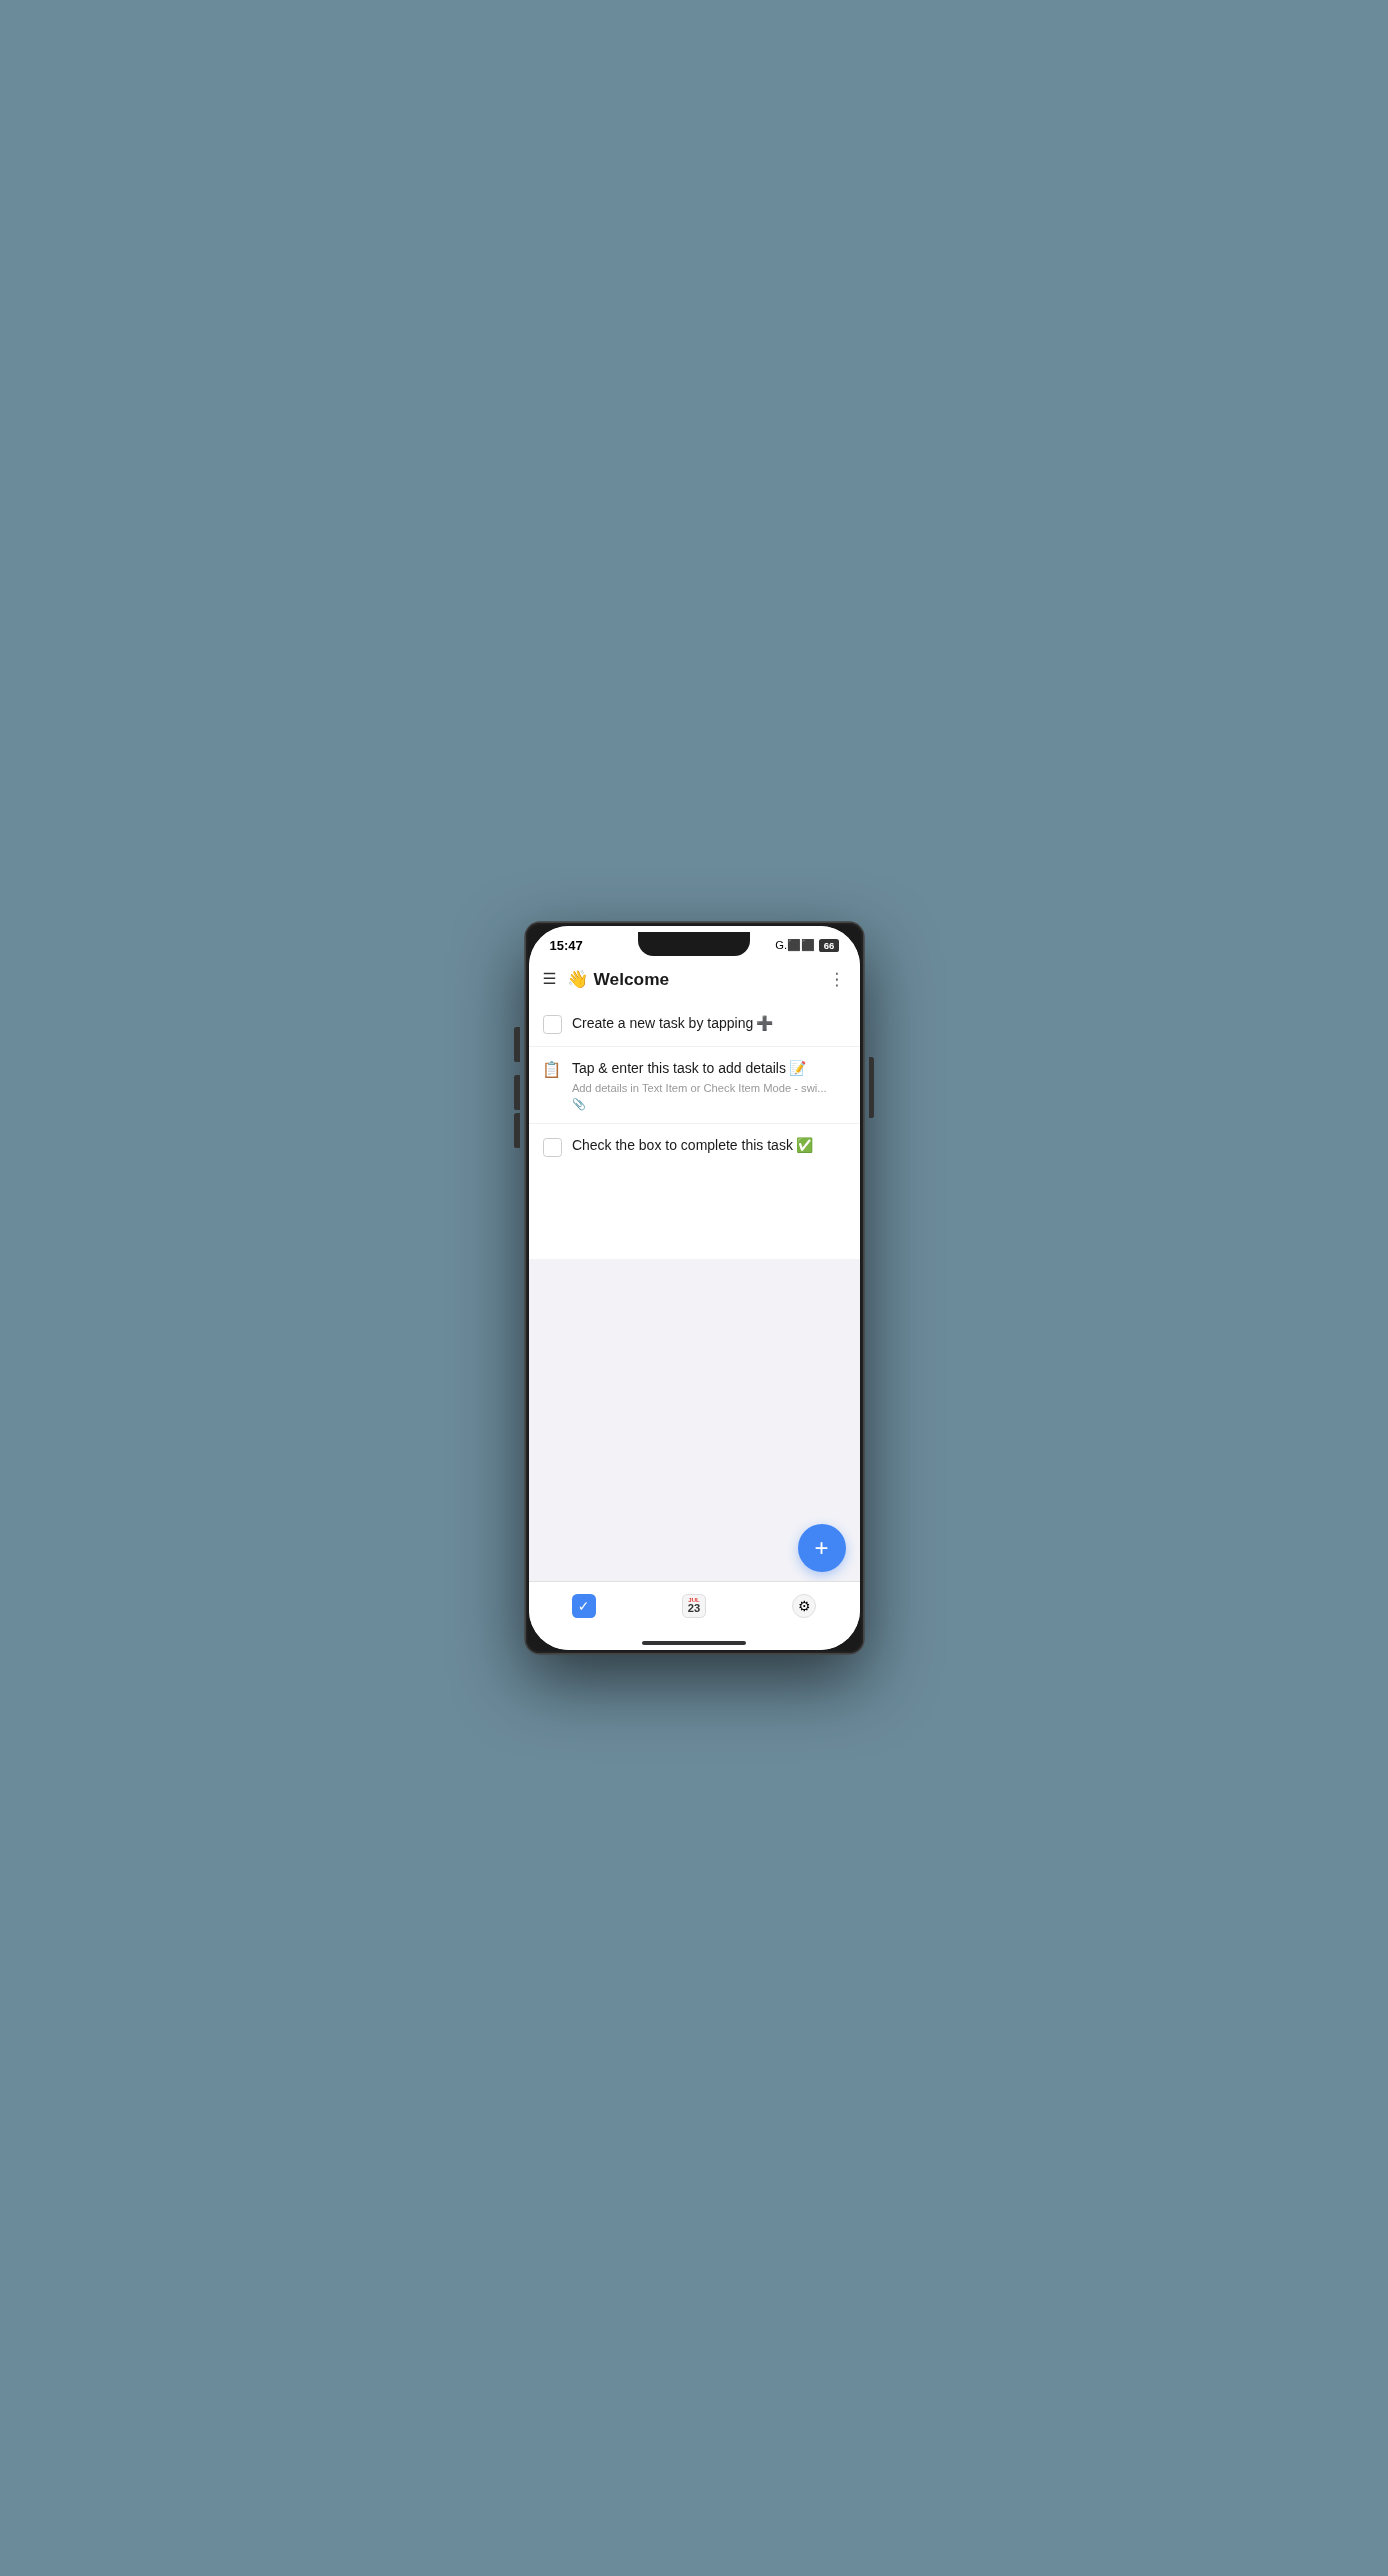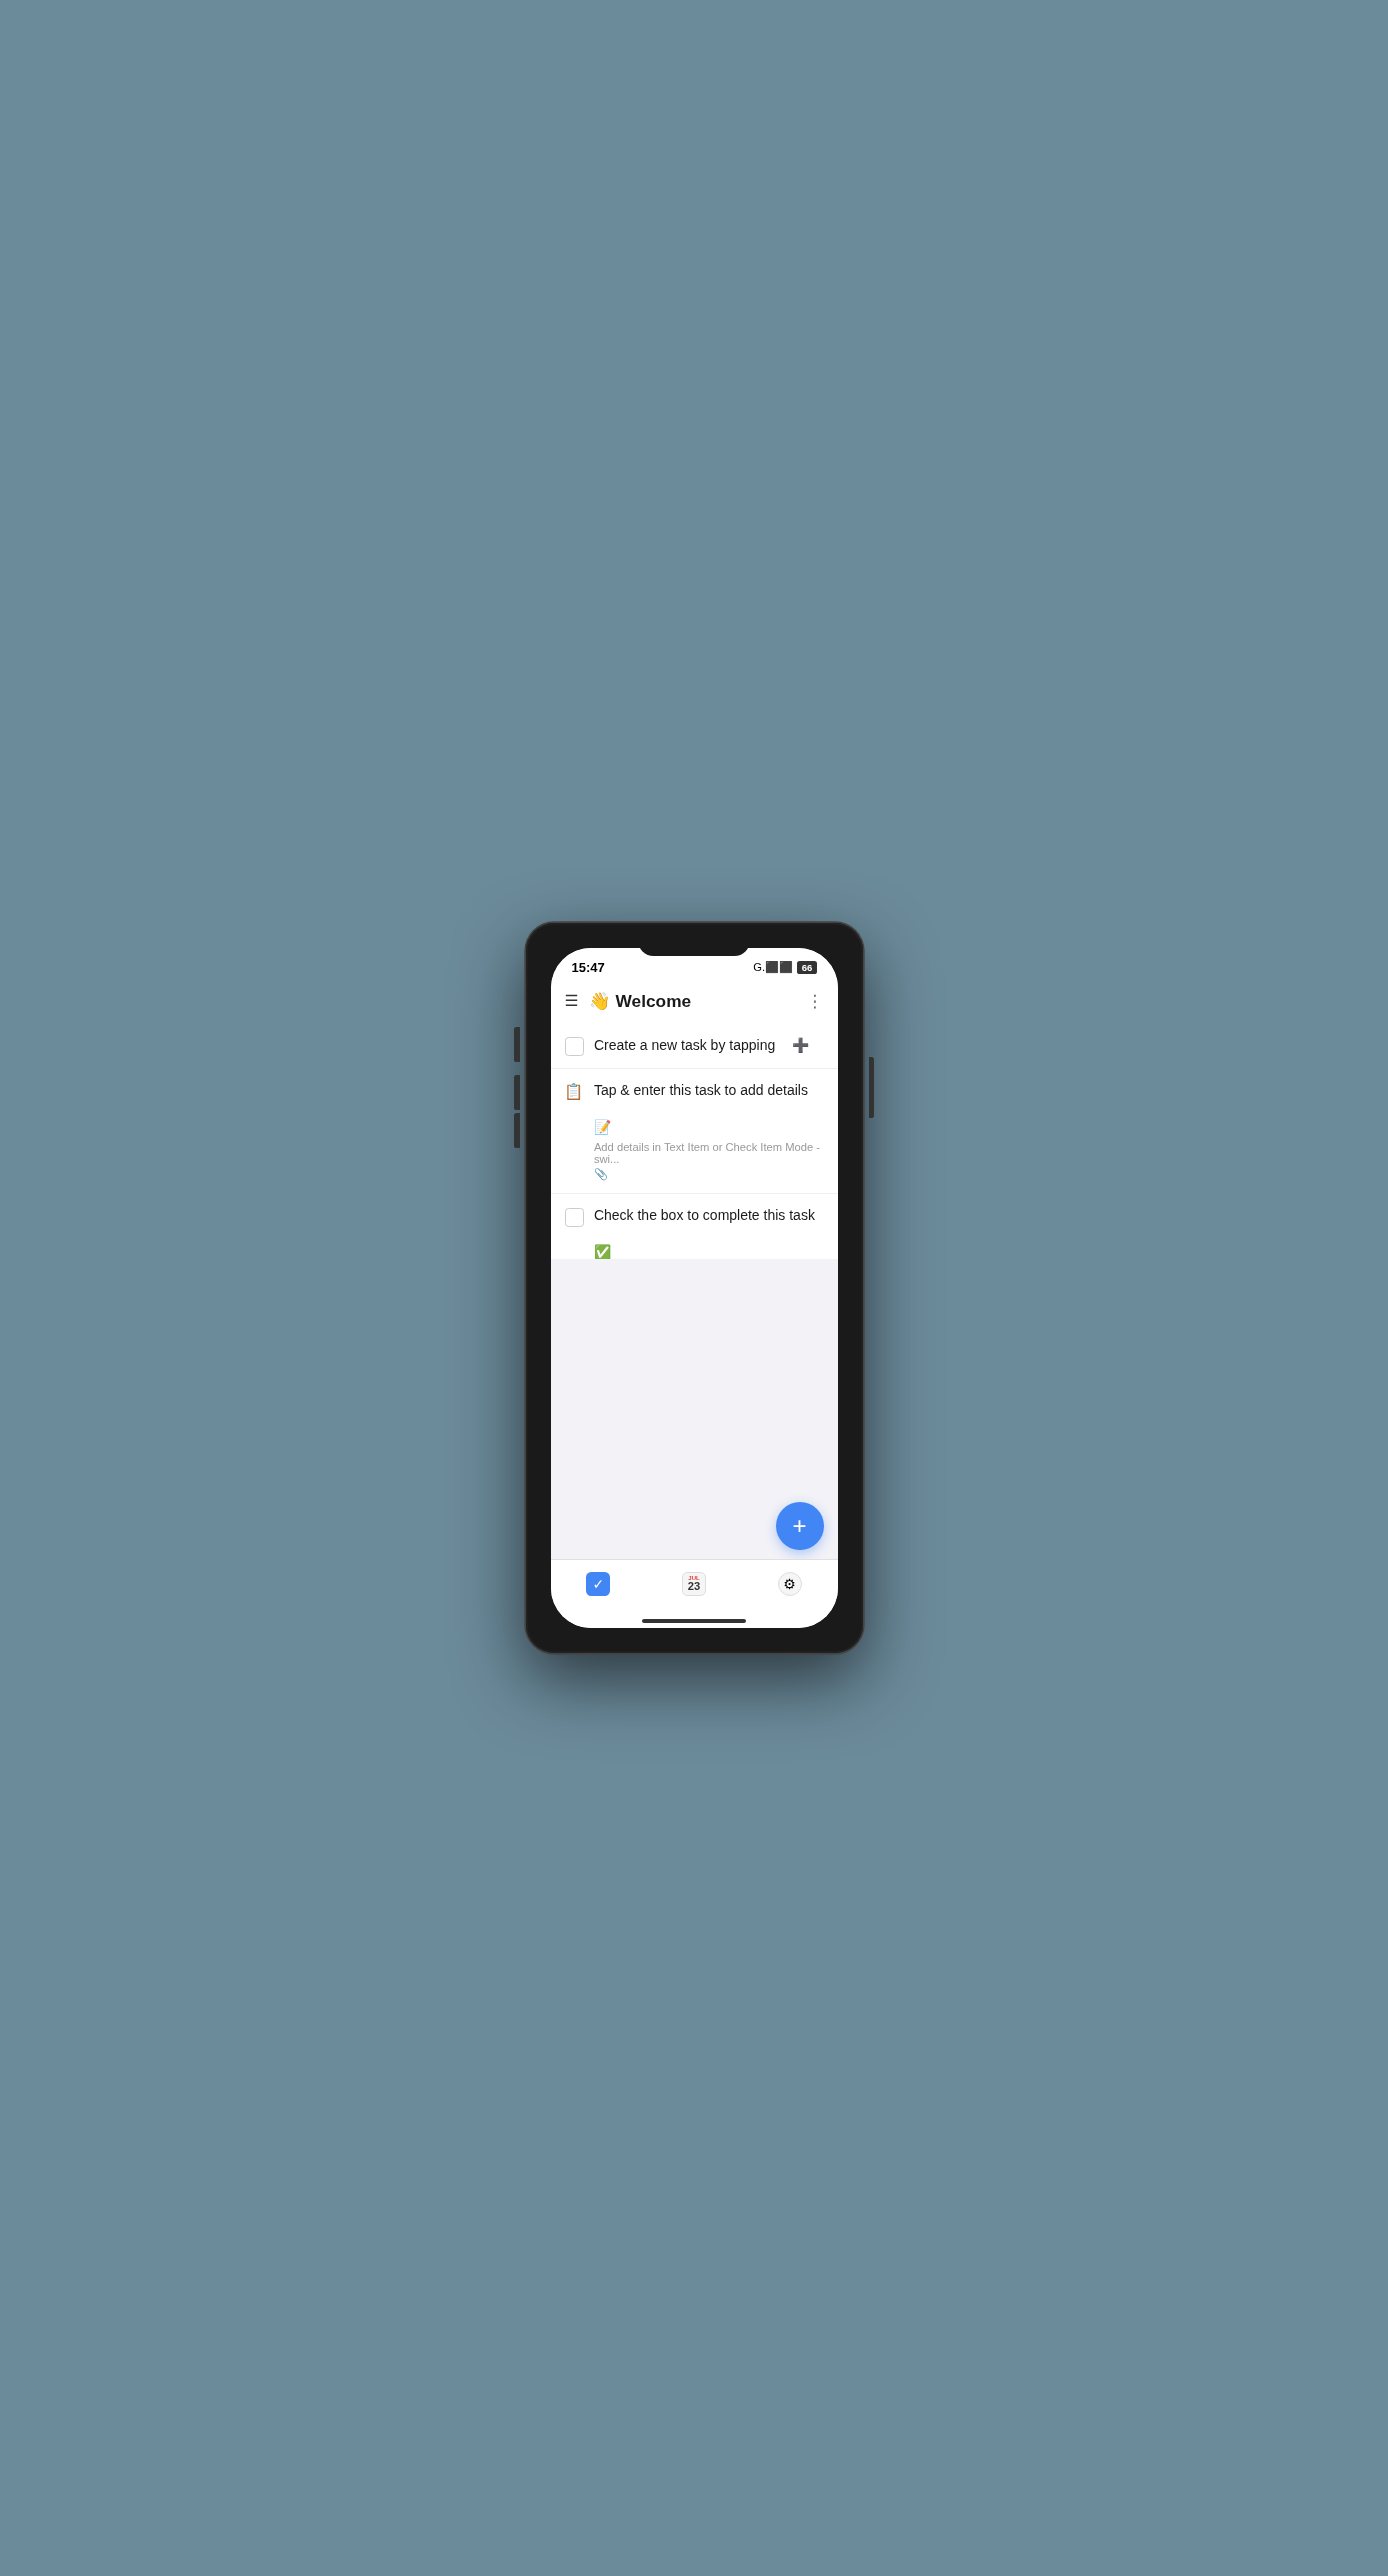--- a/index.html
+++ b/index.html
@@ -10,22 +10,22 @@
       justify-content: center;
       align-items: center;
       min-height: 100vh;
       font-family: -apple-system, BlinkMacSystemFont, 'Segoe UI', sans-serif;
     }
 
     .phone-outer {
       width: 337px;
       height: 730px;
       background: #1a1a1a;
-      border-radius: 28px;
-      padding: 25px;
+      border-radius: 14px;
+      padding: 3px;
       box-shadow:
         0 0 0 1.7px #444,
         0 26px 69px rgba(0,0,0,0.6),
         inset 0 0 0 1.7px #222;
       position: relative;
     }
 
     
     .phone-outer::before {
       content: '';
@@ -175,21 +175,21 @@
       flex: 1;
     }
 
     .task-title {
       font-size: 14px;
       color: #1a1a1a;
       line-height: 1.4;
       display: flex;
       align-items: center;
       flex-wrap: wrap;
-      gap: 17px;
+      gap: 3px;
     }
 
     .task-subtitle {
       font-size: 11.2px;
       color: #999;
       margin-top: 3.5px;
     }
 
     .task-icon-inline {
       font-size: 14px;

